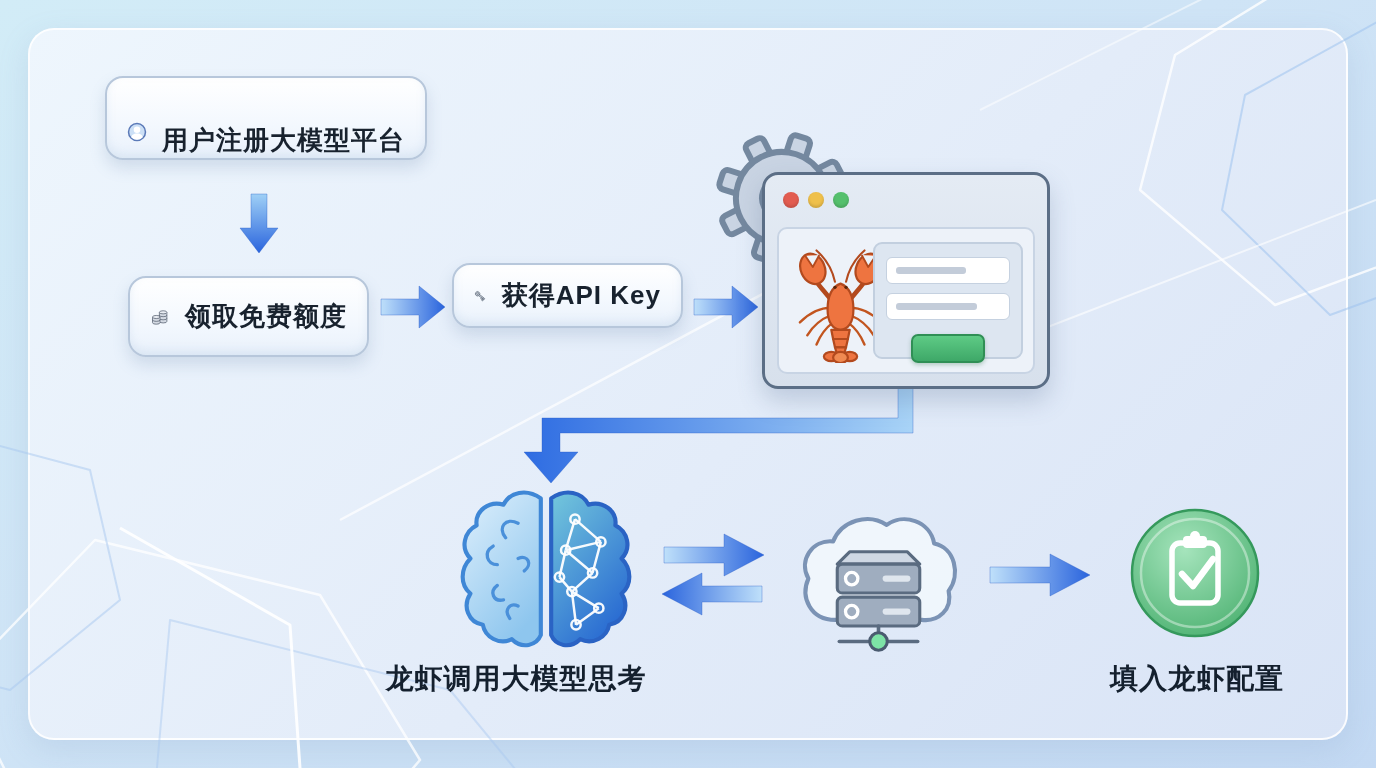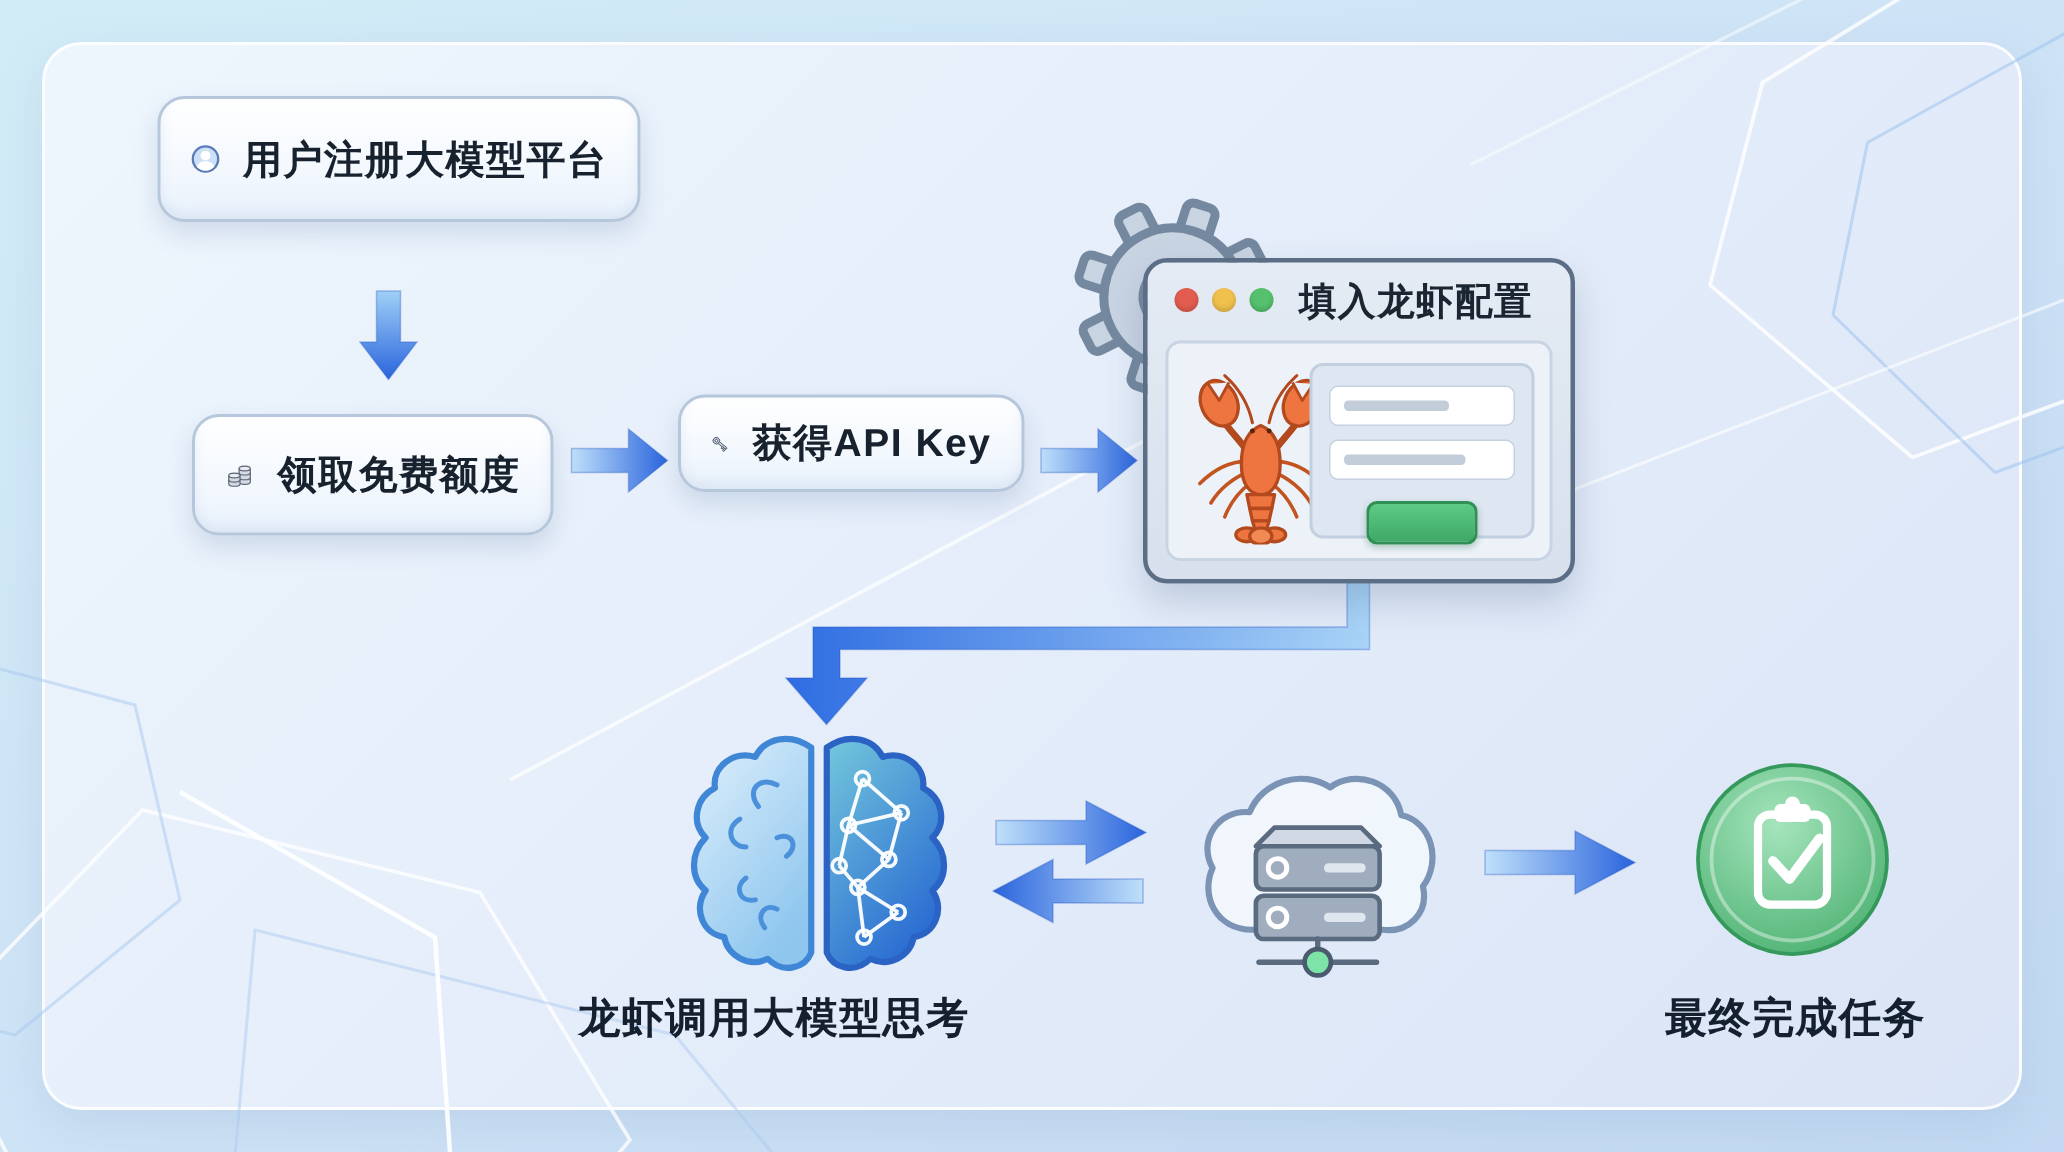--- a/index.html
+++ b/index.html
@@ -122,21 +122,21 @@
         <rect x="-10" y="-64" width="20" height="26" rx="5" transform="rotate(45)"></rect>
         <rect x="-10" y="38" width="20" height="26" rx="5" transform="rotate(45)"></rect>
         <rect x="-64" y="-10" width="26" height="20" rx="5" transform="rotate(45)"></rect>
         <rect x="38" y="-10" width="26" height="20" rx="5" transform="rotate(45)"></rect>
         <circle cx="0" cy="0" r="46"></circle>
       </g>
       <circle cx="0" cy="0" r="20" fill="#dce8f4" stroke="#74889f" stroke-width="6"></circle>
     </g>
   </svg>
 
-  <div class="flow-box" style="left:105px;top:64px;width:322px;height:84px;">
+  <div class="flow-box" style="left:105px;top:76px;width:322px;height:84px;align-items:flex-end;">
     <svg width="52" height="52" viewBox="0 0 52 52">
       <defs>
           <clipPath id="avclip">
             <circle cx="26" cy="26" r="20"></circle>
           </clipPath>
         </defs>
       <circle cx="26" cy="26" r="22" fill="#cce0f6" stroke="#5b7ab8" stroke-width="4"></circle>
       <g clip-path="url(#avclip)">
         <circle cx="26" cy="20" r="8.5" fill="#ffffff"></circle>
         <path d="M10,48 C10,33 17,30 26,30 C35,30 42,33 42,48 Z" fill="#ffffff"></path>
@@ -172,21 +172,20 @@
       </g>
     </svg>
     <span class="label">获得API Key</span>
   </div>
 
   <div class="config-window">
     <div class="titlebar">
       <span class="tl-dot tl-red"></span>
       <span class="tl-dot tl-yellow"></span>
       <span class="tl-dot tl-green"></span>
-      <span class="window-title">填入龙虾配置</span>
     </div>
     <div class="window-content">
       <div class="lobster-wrap">
         <svg width="95" height="120" viewBox="0 0 100 130">
           <g stroke="#b34a1e" stroke-width="2.2" stroke-linecap="round" fill="none">
             <path d="M44,42 C41,28 33,16 24,8"></path>
             <path d="M56,42 C59,28 67,16 76,8"></path>
           </g>
           <g stroke="#c2551f" stroke-width="2.6" stroke-linecap="round" fill="none">
             <path d="M40,70 C28,70 16,76 6,86"></path>
@@ -291,15 +290,15 @@
     </defs>
     <circle cx="68" cy="68" r="63" fill="url(#gBadge)" stroke="#35995c" stroke-width="2.5"></circle>
     <circle cx="68" cy="68" r="54" fill="none" stroke="#ffffff" stroke-opacity="0.4" stroke-width="2.5"></circle>
     <rect x="45" y="38" width="46" height="60" rx="8" fill="none" stroke="#ffffff" stroke-width="5.5"></rect>
     <rect x="56" y="31" width="24" height="12" rx="4" fill="#ffffff"></rect>
     <circle cx="68" cy="31" r="5" fill="#ffffff"></circle>
     <polyline points="55,69 66,81 86,54" fill="none" stroke="#ffffff" stroke-width="6.5" stroke-linecap="round" stroke-linejoin="round"></polyline>
   </svg>
 
   <div class="caption" style="left:516px;top:660px;">龙虾调用大模型思考</div>
-  <div class="caption" style="left:1197px;top:660px;">最终完成任务</div>
+  <div class="caption" style="left:1197px;top:660px;">填入龙虾配置</div>
 
 </div>
 
 </body></html>

